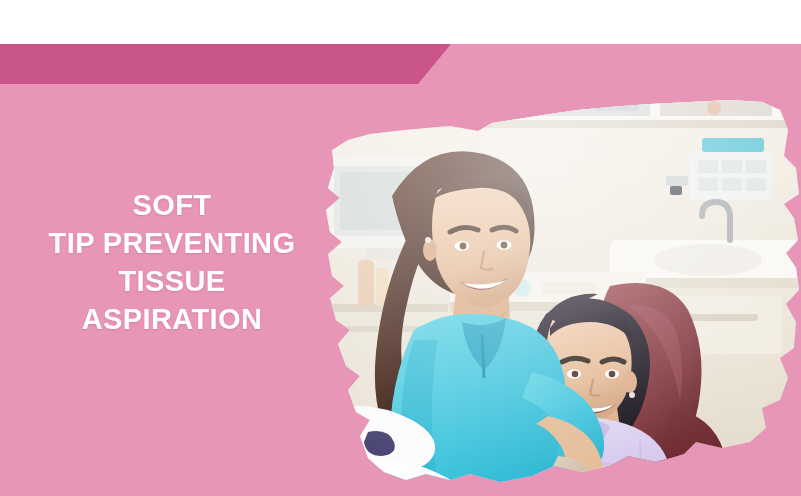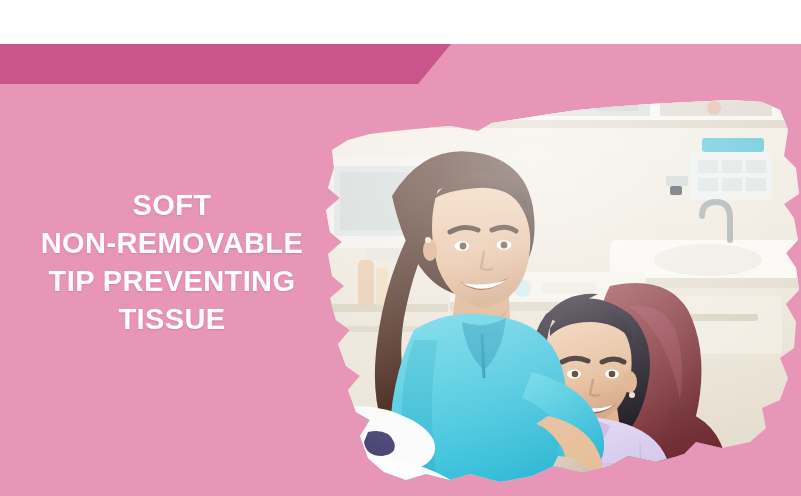--- a/index.html
+++ b/index.html
@@ -284,18 +284,18 @@
           <path d="M102,394 q22,-2 28,12 q4,14 -14,16 q-18,0 -20,-16 Z" fill="#4a4573"></path>
         </g>
 
         <rect x="0" y="0" width="491" height="400" fill="url(#softLight)"></rect>
       </g>
     </svg>
   </div>
 
   <div class="headline">
     <span class="ln">SOFT</span>
-    <span class="ln">NON-REMOVABLE</span>
     <span class="ln">TIP PREVENTING</span>
     <span class="ln">TISSUE</span>
+    <span class="ln">ASPIRATION</span>
   </div>
 
 </div>
 
 </body></html>

